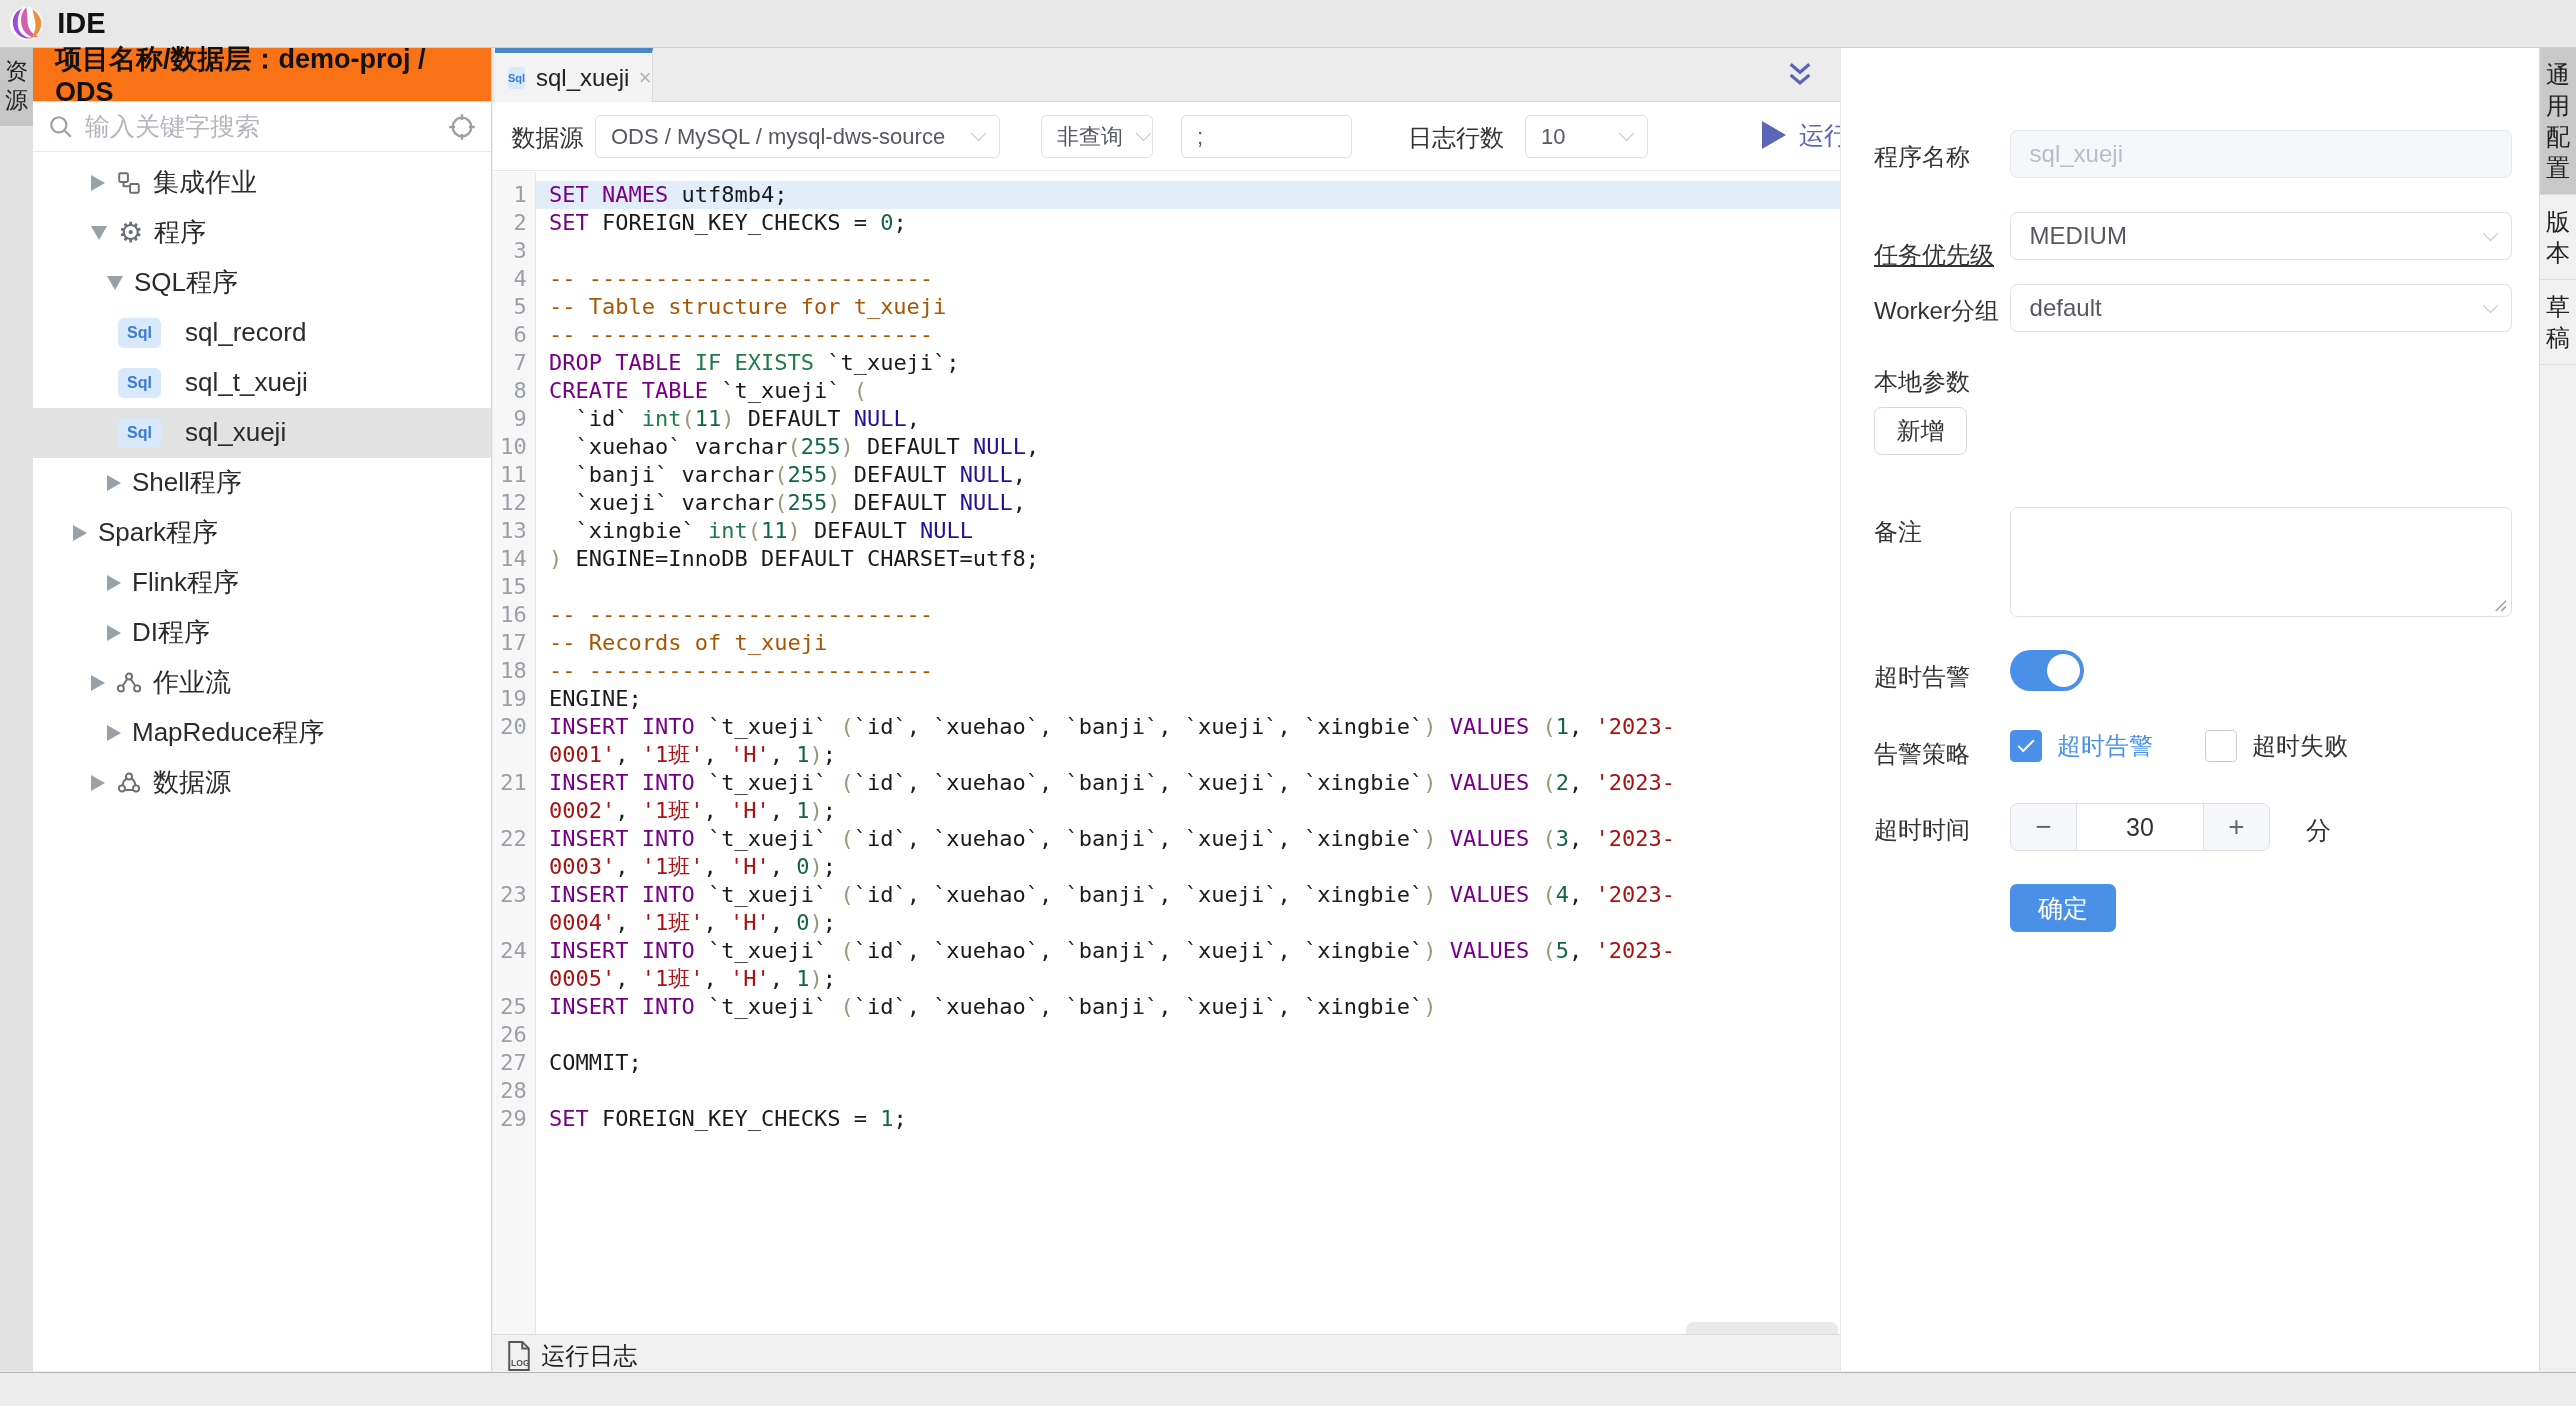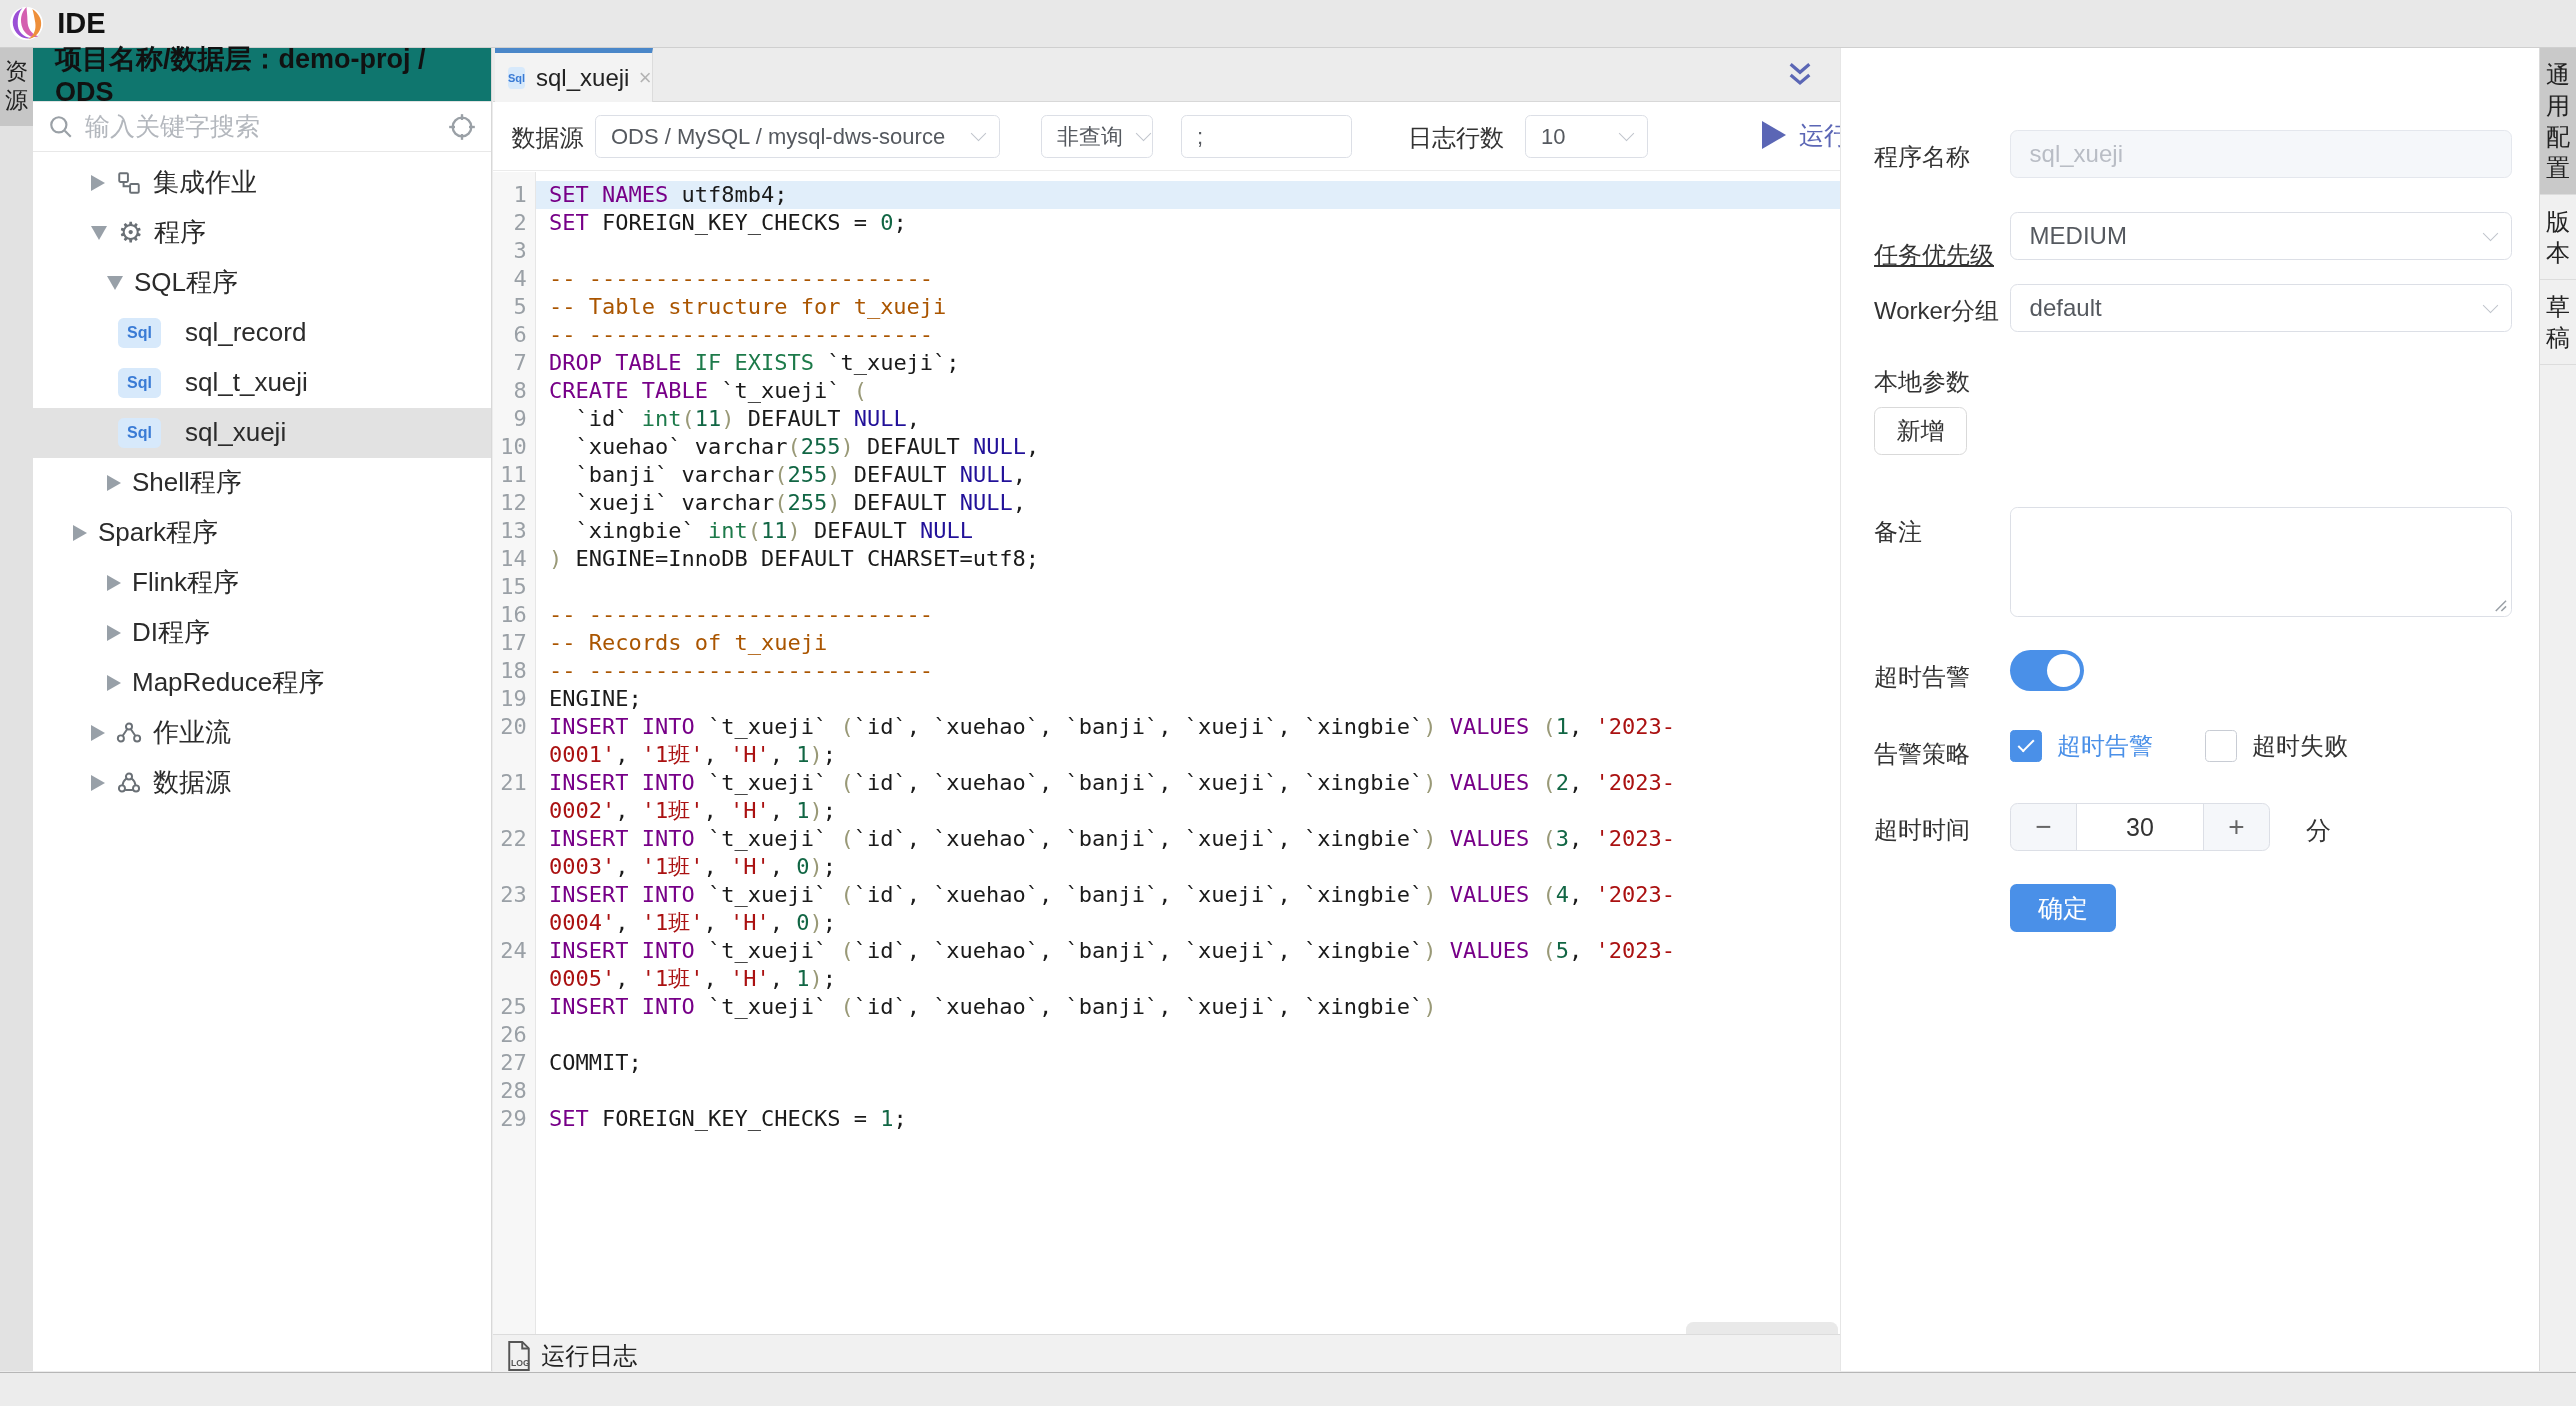--- a/index.html
+++ b/index.html
@@ -13,21 +13,21 @@
   .app-title { font-size:29px; font-weight:bold; margin-left:13px; color:#111; }
 
   
   .leftstrip { position:absolute; left:0; top:48px; width:33px; height:1323px; background:#e2e2e2; }
   .leftstrip .vtab { width:33px; padding:9.3px 0 11px; background:#c6c6c6; display:flex;
     flex-direction:column; align-items:center; font-size:23px; color:#222; line-height:29px; cursor:pointer; }
 
   
   .sidebar { position:absolute; left:33px; top:48px; width:459px; height:1323px;
     background:#ffffff; border-right:0.9px solid #d8d8d8; }
-  .sb-header { height:54px; background:#0f766e; border-bottom:0.9px solid #e2e2e2;
+  .sb-header { height:54px; background:#f97316; border-bottom:0.9px solid #e2e2e2;
     display:flex; align-items:center; padding-left:22px; font-size:27px; font-weight:bold; color:#111; }
   .sb-search { height:50px; border-bottom:0.9px solid #e8e8e8; display:flex; align-items:center; padding:0 15px; }
   .sb-search svg { flex:0 0 auto; }
   .sb-search input { flex:1; border:none; outline:none; font-size:25px; color:#333; margin-left:11px;
     font-family:inherit; background:transparent; }
   .sb-search input::placeholder { color:#b3b7bd; }
   .tree { padding-top:5.6px; }
   .titem { height:50px; display:flex; align-items:center; cursor:pointer; }
   .titem.selected { background:#e2e2e2; }
   .titem .arr { width:0; height:0; margin-right:11px; flex:0 0 auto; }
@@ -222,35 +222,35 @@
         <span class="tlabel">Spark程序</span>
       </div>
       <div class="titem" style="padding-left: 74px;">
         <span class="arr right"></span>
         <span class="tlabel">Flink程序</span>
       </div>
       <div class="titem" style="padding-left: 74px;">
         <span class="arr right"></span>
         <span class="tlabel">DI程序</span>
       </div>
-      <div class="titem" style="padding-left: 74px;">
-        <span class="arr right"></span>
-        <span class="tlabel">MapReduce程序</span>
-      </div>
       <div class="titem" style="padding-left: 58px;">
         <span class="arr right"></span>
         <span class="ticon">
           <svg width="26" height="26" viewBox="0 0 24 24" fill="none" stroke="#6a7076" stroke-width="1.8">
             <circle cx="4.5" cy="17" r="2.8"></circle>
             <circle cx="12" cy="6" r="2.8"></circle>
             <circle cx="19.5" cy="17" r="2.8"></circle>
             <path d="M6.2 14.6 10.4 8.3 M13.6 8.3 17.8 14.6"></path>
           </svg>
         </span>
         <span class="tlabel">作业流</span>
+      </div>
+      <div class="titem" style="padding-left: 74px;">
+        <span class="arr right"></span>
+        <span class="tlabel">MapReduce程序</span>
       </div>
       <div class="titem" style="padding-left: 58px;">
         <span class="arr right"></span>
         <span class="ticon">
           <svg width="26" height="26" viewBox="0 0 24 24" fill="none" stroke="#6a7076" stroke-width="1.8">
             <circle cx="12" cy="6" r="2.8"></circle>
             <circle cx="5.5" cy="17" r="2.8"></circle>
             <circle cx="18.5" cy="17" r="2.8"></circle>
             <path d="M9.6 7.8A9 9 0 0 0 6 14.2 M14.4 7.8A9 9 0 0 1 18 14.2 M8.4 18.4h7.2"></path>
           </svg>

